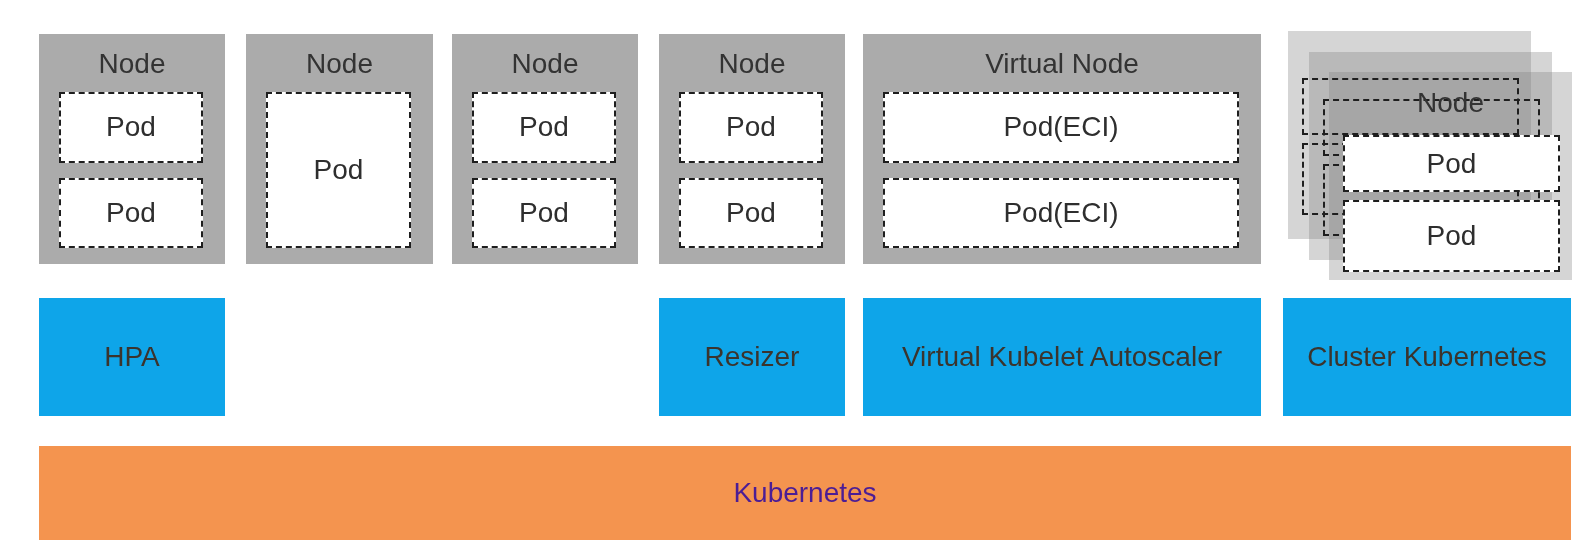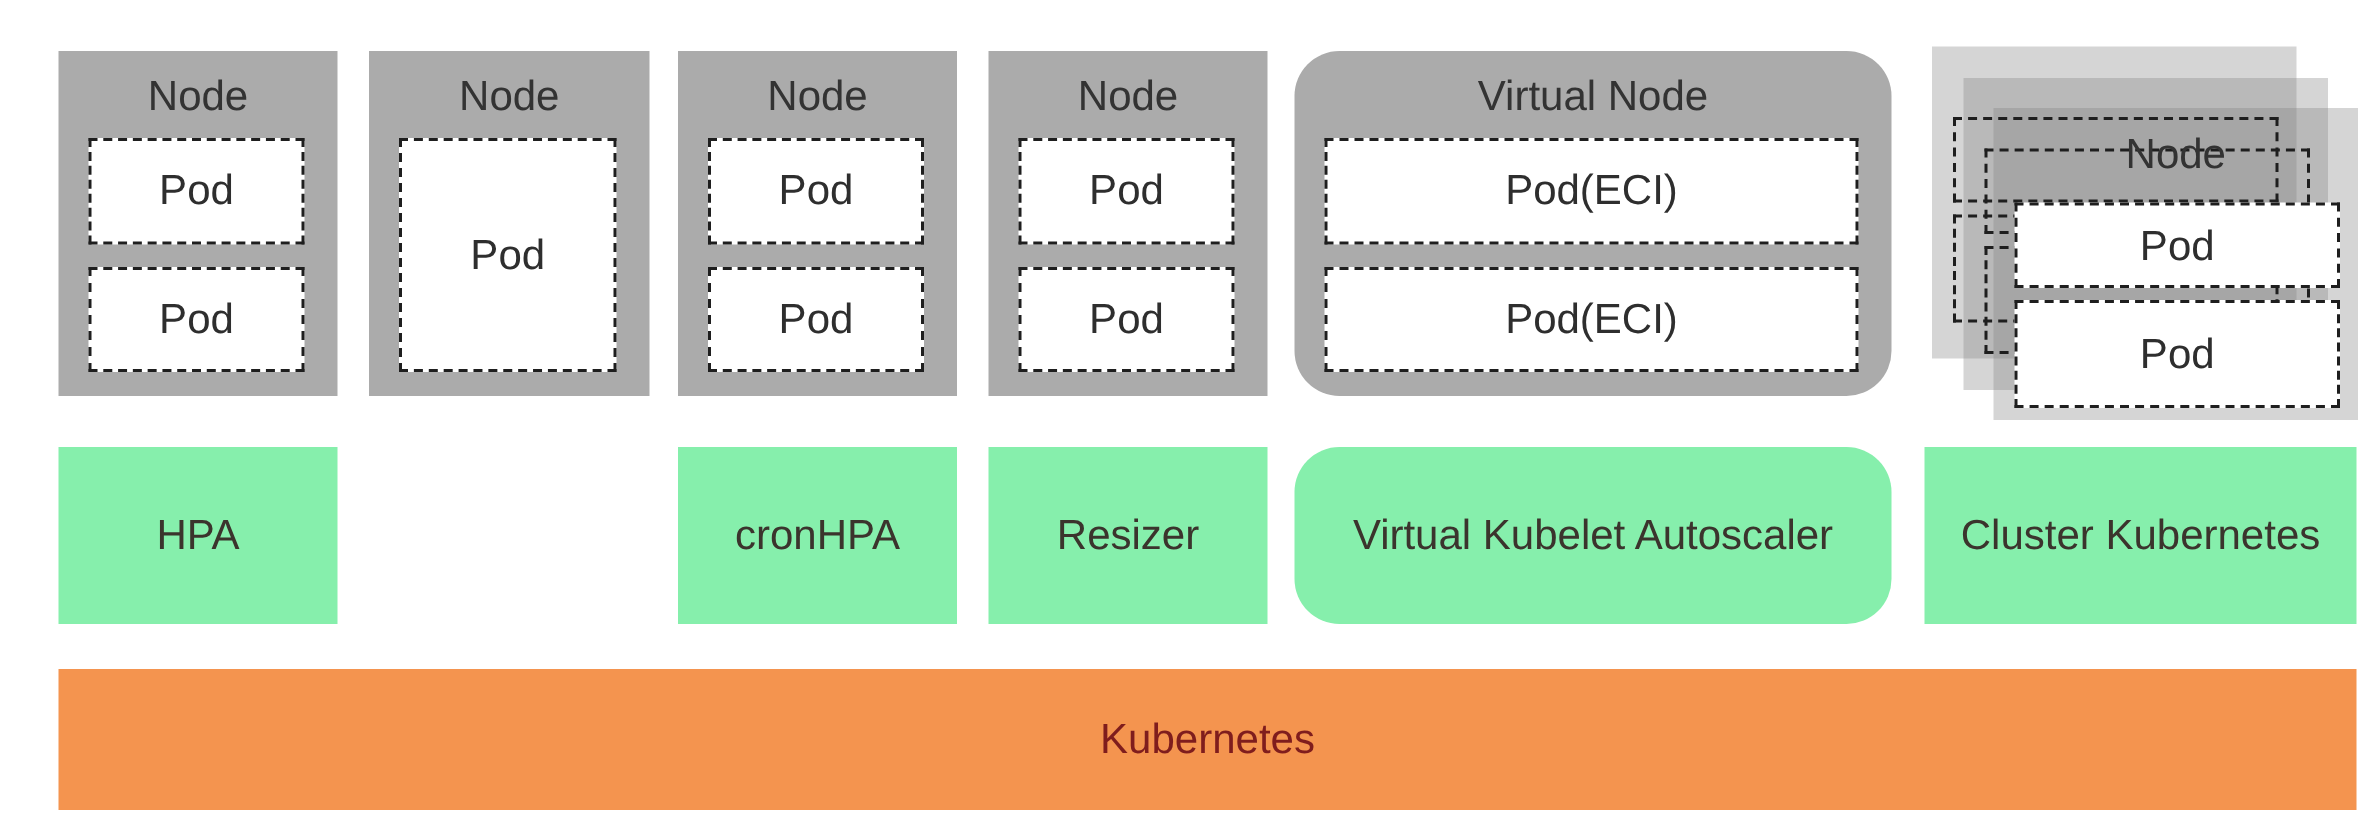--- a/index.html
+++ b/index.html
@@ -37,21 +37,21 @@
     display:flex; align-items:center; justify-content:center;
     font-size:28px;
     color:#2e2e2e;
   }
 
   
   .c1 { left:23px;  width:186px; }
   .c2 { left:230px; width:187px; }
   .c3 { left:436px; width:186px; }
   .c4 { left:643px; width:186px; }
-  .c5 { left:847px; width:398px;border-radius:30px; }
+  .c5 { left:847px; width:398px; }
   .c6 { left:1267px; width:288px; }
 
   
   .stack {
     position:absolute;
     left:1268px; top:11px;
     width:287px; height:250px;
   }
   .stack-layer {
     position:absolute;
@@ -85,35 +85,35 @@
     display:flex; align-items:center; justify-content:center;
     font-size:28px; color:#2e2e2e;
   }
   .sp-f1 { left:55px; top:104px; height:57px; }
   .sp-f2 { left:55px; top:169px; height:72px; }
 
   
   .autoscaler {
     position:absolute;
     top:282px; height:118px;
-    background:#86efac;
+    background:#0ea5e9;
     display:flex; align-items:center; justify-content:center;
     font-size:28px;
     color:#3b342d;
   }
 
   
   .platform {
     position:absolute;
     left:23px; top:430px;
     width:1532px; height:94px;
     background:#f4944f;
     display:flex; align-items:center; justify-content:center;
     font-size:28px;
-    color:#7f1d1d;
+    color:#4c1d95;
   }
 </style>
 </head>
 <body>
 
 <div class="canvas">
 
   <div class="node c1">
     <div class="node-title">Node</div>
     <div class="pods">
@@ -160,20 +160,19 @@
     <div class="stack-pod sp-l1a"></div>
     <div class="stack-pod sp-l1b"></div>
     <div class="stack-pod sp-l2a"></div>
     <div class="stack-pod sp-l2b"></div>
     <div class="stack-title">Node</div>
     <div class="stack-pod-front sp-f1">Pod</div>
     <div class="stack-pod-front sp-f2">Pod</div>
   </div>
 
   <div class="autoscaler c1">HPA</div>
-  <div class="autoscaler c3">cronHPA</div>
   <div class="autoscaler c5">Virtual Kubelet Autoscaler</div>
   <div class="autoscaler c4">Resizer</div>
   <div class="autoscaler c6">Cluster Kubernetes</div>
 
   <div class="platform">Kubernetes</div>
 
 </div>
 
 </body></html>

